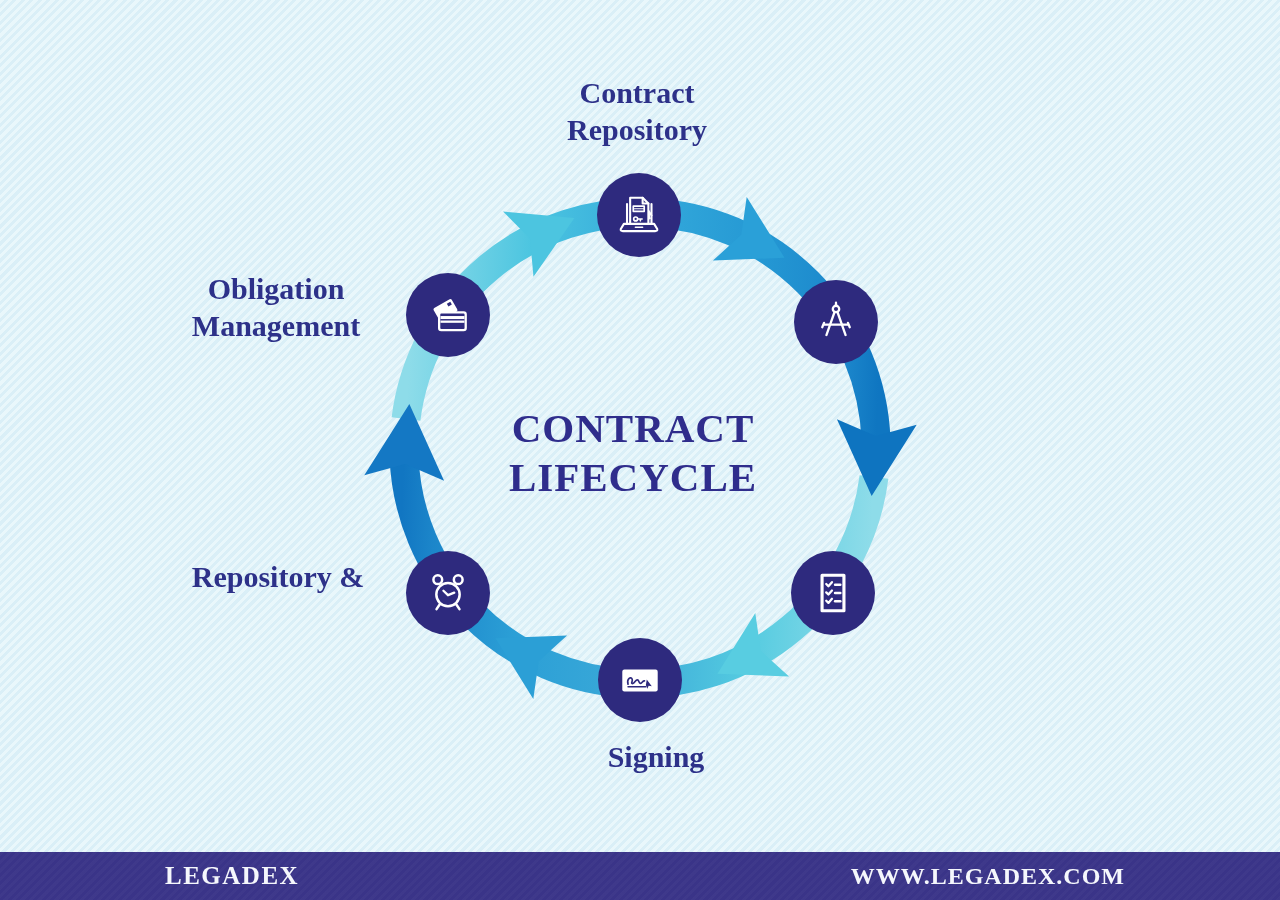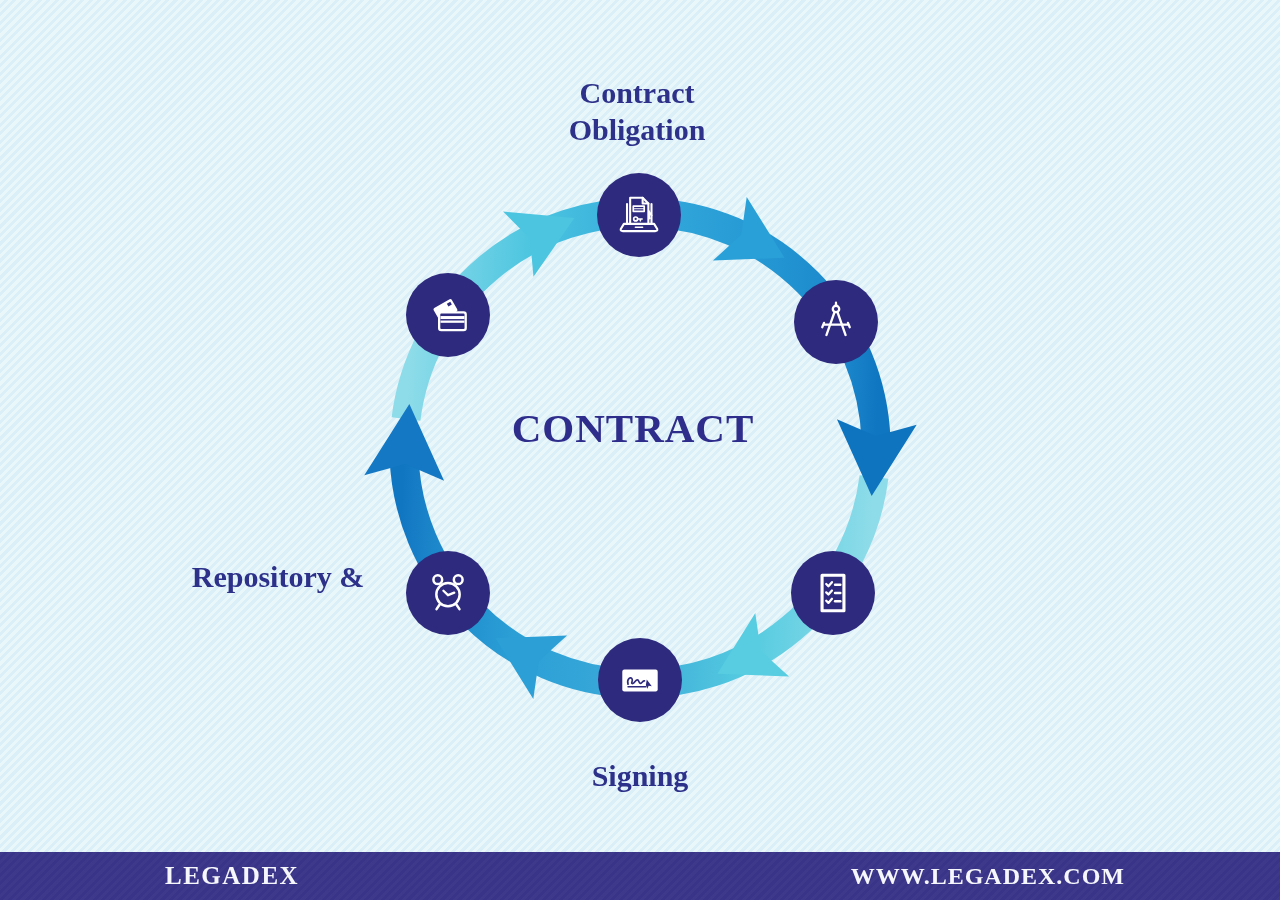--- a/index.html
+++ b/index.html
@@ -147,34 +147,39 @@
           <rect x="25.5" y="15" width="3.8" height="3" fill="#2e2a7e"></rect>
         </g>
         <rect x="15.5" y="21.5" width="25.5" height="17" rx="2" fill="#2e2a7e" stroke="#ffffff" stroke-width="2.2"></rect>
         <rect x="16.8" y="25" width="23" height="2.9" fill="#ffffff"></rect>
         <rect x="16.8" y="29.3" width="23" height="2.2" fill="#ffffff"></rect>
       </svg>
     </div>
 
     <div class="stage-label" style="left:477px; top:74px;">
       <div>Contract</div>
-      <div>Obligation</div>
+      <div>Repository</div>
     </div>
     <div class="stage-label" style="left:806px; top:558px;">
     </div>
-    <div class="stage-label" style="left:480px; top:738px;margin-top:19px;">
+    <div class="stage-label" style="left:496px; top:738px;">
       <div>Signing</div>
 
     </div>
     <div class="stage-label" style="left:118px; top:558px;">
       <div>Repository &amp;</div>
     </div>
+    <div class="stage-label" style="left:116px; top:270px;">
+      <div>Obligation</div>
+      <div>Management</div>
+    </div>
 
     <div class="center-title">
       <div>CONTRACT</div>
+      <div>LIFECYCLE</div>
     </div>
   </div>
 
   <div class="footer">
     <span class="brand">LEGADEX</span>
     <span class="site">WWW.LEGADEX.COM</span>
   </div>
 </div>
 
 </body></html>

